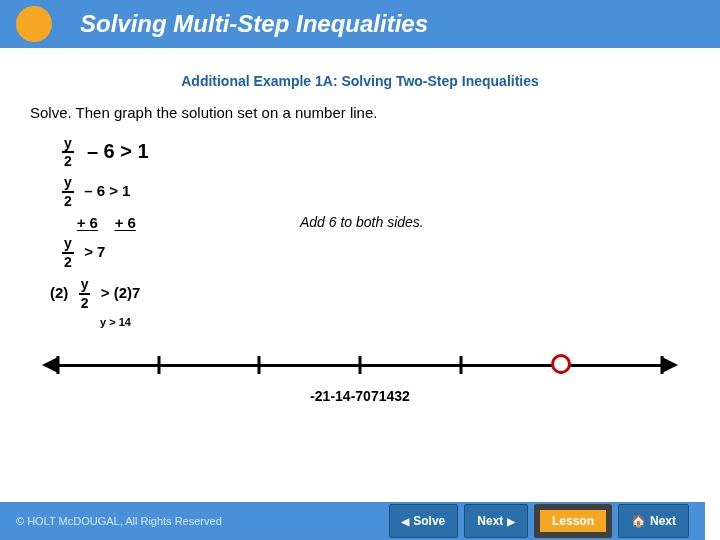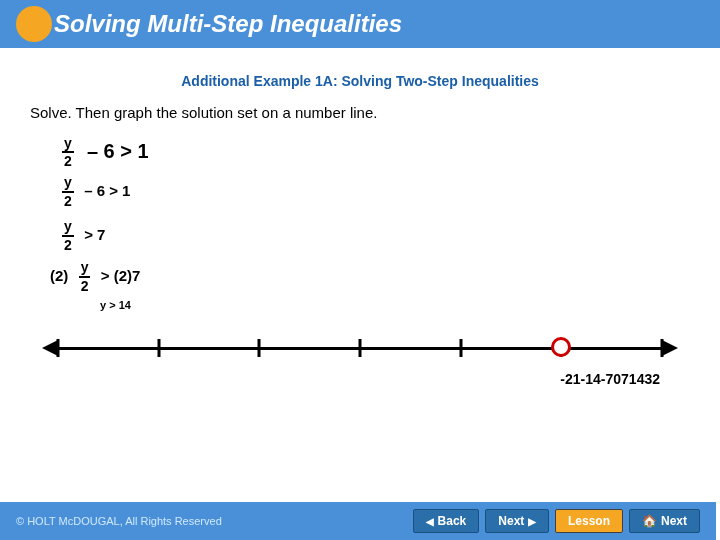--- a/index.html
+++ b/index.html
@@ -10,21 +10,21 @@
       background: #fff;
       overflow: hidden;
     }
 
     
     .header {
       background: #4a90d9;
       display: flex;
       align-items: center;
       padding: 8px 16px;
-      gap: 2px;
+      gap: 28px;
       height: 48px;
     }
     .header-icon {
       width: 36px;
       height: 36px;
       background: #f5a623;
       border-radius: 50%;
       flex-shrink: 0;
     }
     .header-title {
@@ -91,21 +91,21 @@
     }
 
     
     .number-line-container {
       position: relative;
       margin-top: 18px;
       margin-bottom: 21px;
       height: 60px;
       display: flex;
       flex-direction: column;
-      align-items: flex-end;
+      align-items: center;
     }
 
     .number-line-wrapper {
       position: relative;
       width: 100%;
       height: 40px;
     }
 
     .number-line {
       position: absolute;
@@ -177,21 +177,21 @@
     .footer {
       background: #4a90d9;
       height: 38px;
       display: flex;
       align-items: center;
       justify-content: space-between;
       padding: 0 16px;
       position: absolute;
       bottom: 0;
       left: 0;
-      right: 4px;
+      right: 15px;
     }
 
     .footer-copyright {
       color: #d0e8ff;
       font-size: 11px;
     }
 
     .footer-nav {
       display: flex;
       gap: 6px;
@@ -210,21 +210,21 @@
       align-items: center;
       gap: 4px;
     }
 
     .nav-btn .arrow-icon {
       font-size: 10px;
     }
 
     .lesson-btn {
       background: #f5a623;
-      border: 1px solid #404040;
+      border: 6px solid #404040;
       color: #fff;
     }
     .home-btn {
       background: #2a6faa;
     }
 
     
     .step-row {
       display: flex;
       align-items: center;
@@ -270,20 +270,27 @@
     <div class="step-math" style="font-size:15px;">
       <span class="fraction">
         <span class="num">y</span>
         <span class="den">2</span>
       </span>
       <span>&nbsp;– 6 &gt; 1</span>
     </div>
   </div>
 
   <div class="step-row" style="margin-left:30px; margin-bottom:4px;">
+    <div class="step-math" style="font-size:15px;">
+      &nbsp;&nbsp;&nbsp;
+      <span class="underline-val">+ 6</span>
+      &nbsp;&nbsp;
+      <span class="underline-val">+ 6</span>
+    </div>
+    <div class="step-note">Add 6 to both sides.</div>
   </div>
 
   <div class="step-row" style="margin-left:30px; margin-bottom:6px;">
     <div class="step-math" style="font-size:15px;">
       <span class="fraction">
         <span class="num">y</span>
         <span class="den">2</span>
       </span>
       <span>&nbsp;&gt; 7</span>
     </div>
@@ -337,21 +344,21 @@
     </div>
   </div>
 
 </div>
 
 <div class="footer">
   <span class="footer-copyright">© HOLT McDOUGAL, All Rights Reserved</span>
   <div class="footer-nav">
     <button class="nav-btn">
       <span class="arrow-icon">◀</span>
-      <span>Back</span>
+      <span>Solve</span>
     </button>
     <button class="nav-btn">
       <span>Next</span>
       <span class="arrow-icon">▶</span>
     </button>
     <button class="nav-btn lesson-btn">
       <span>Lesson</span>
     </button>
     <button class="nav-btn home-btn">
       <span>🏠</span>

